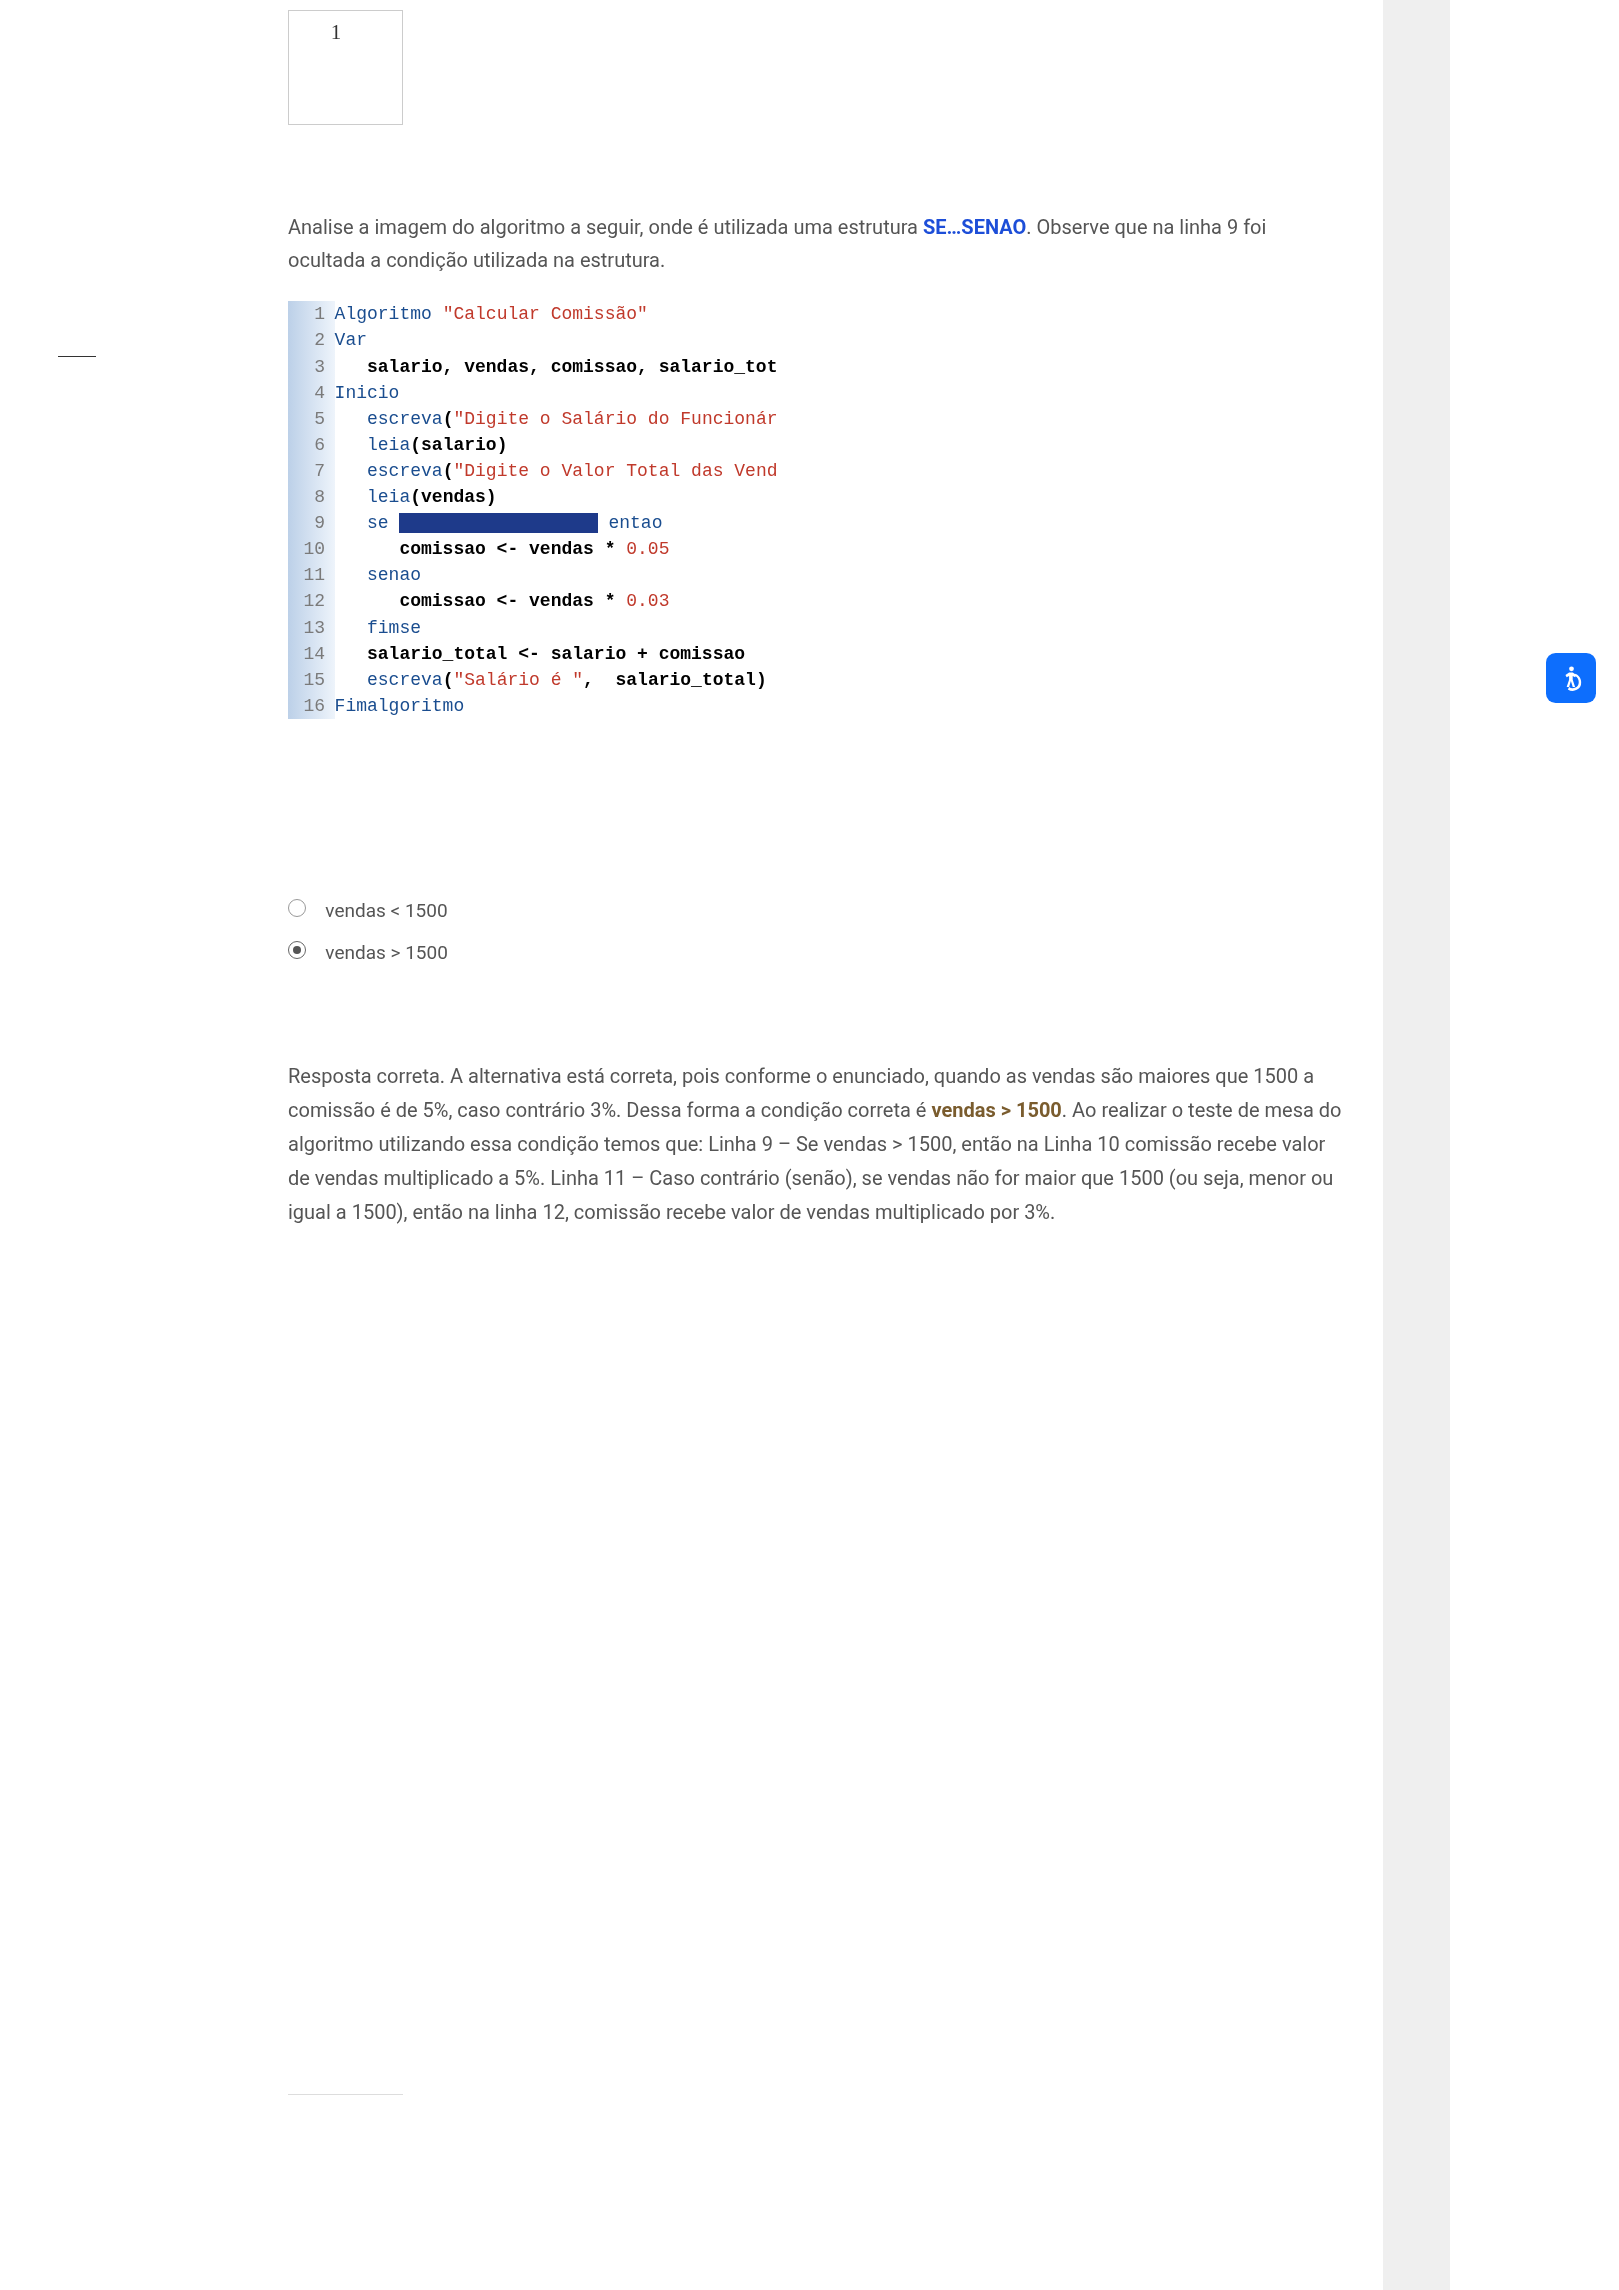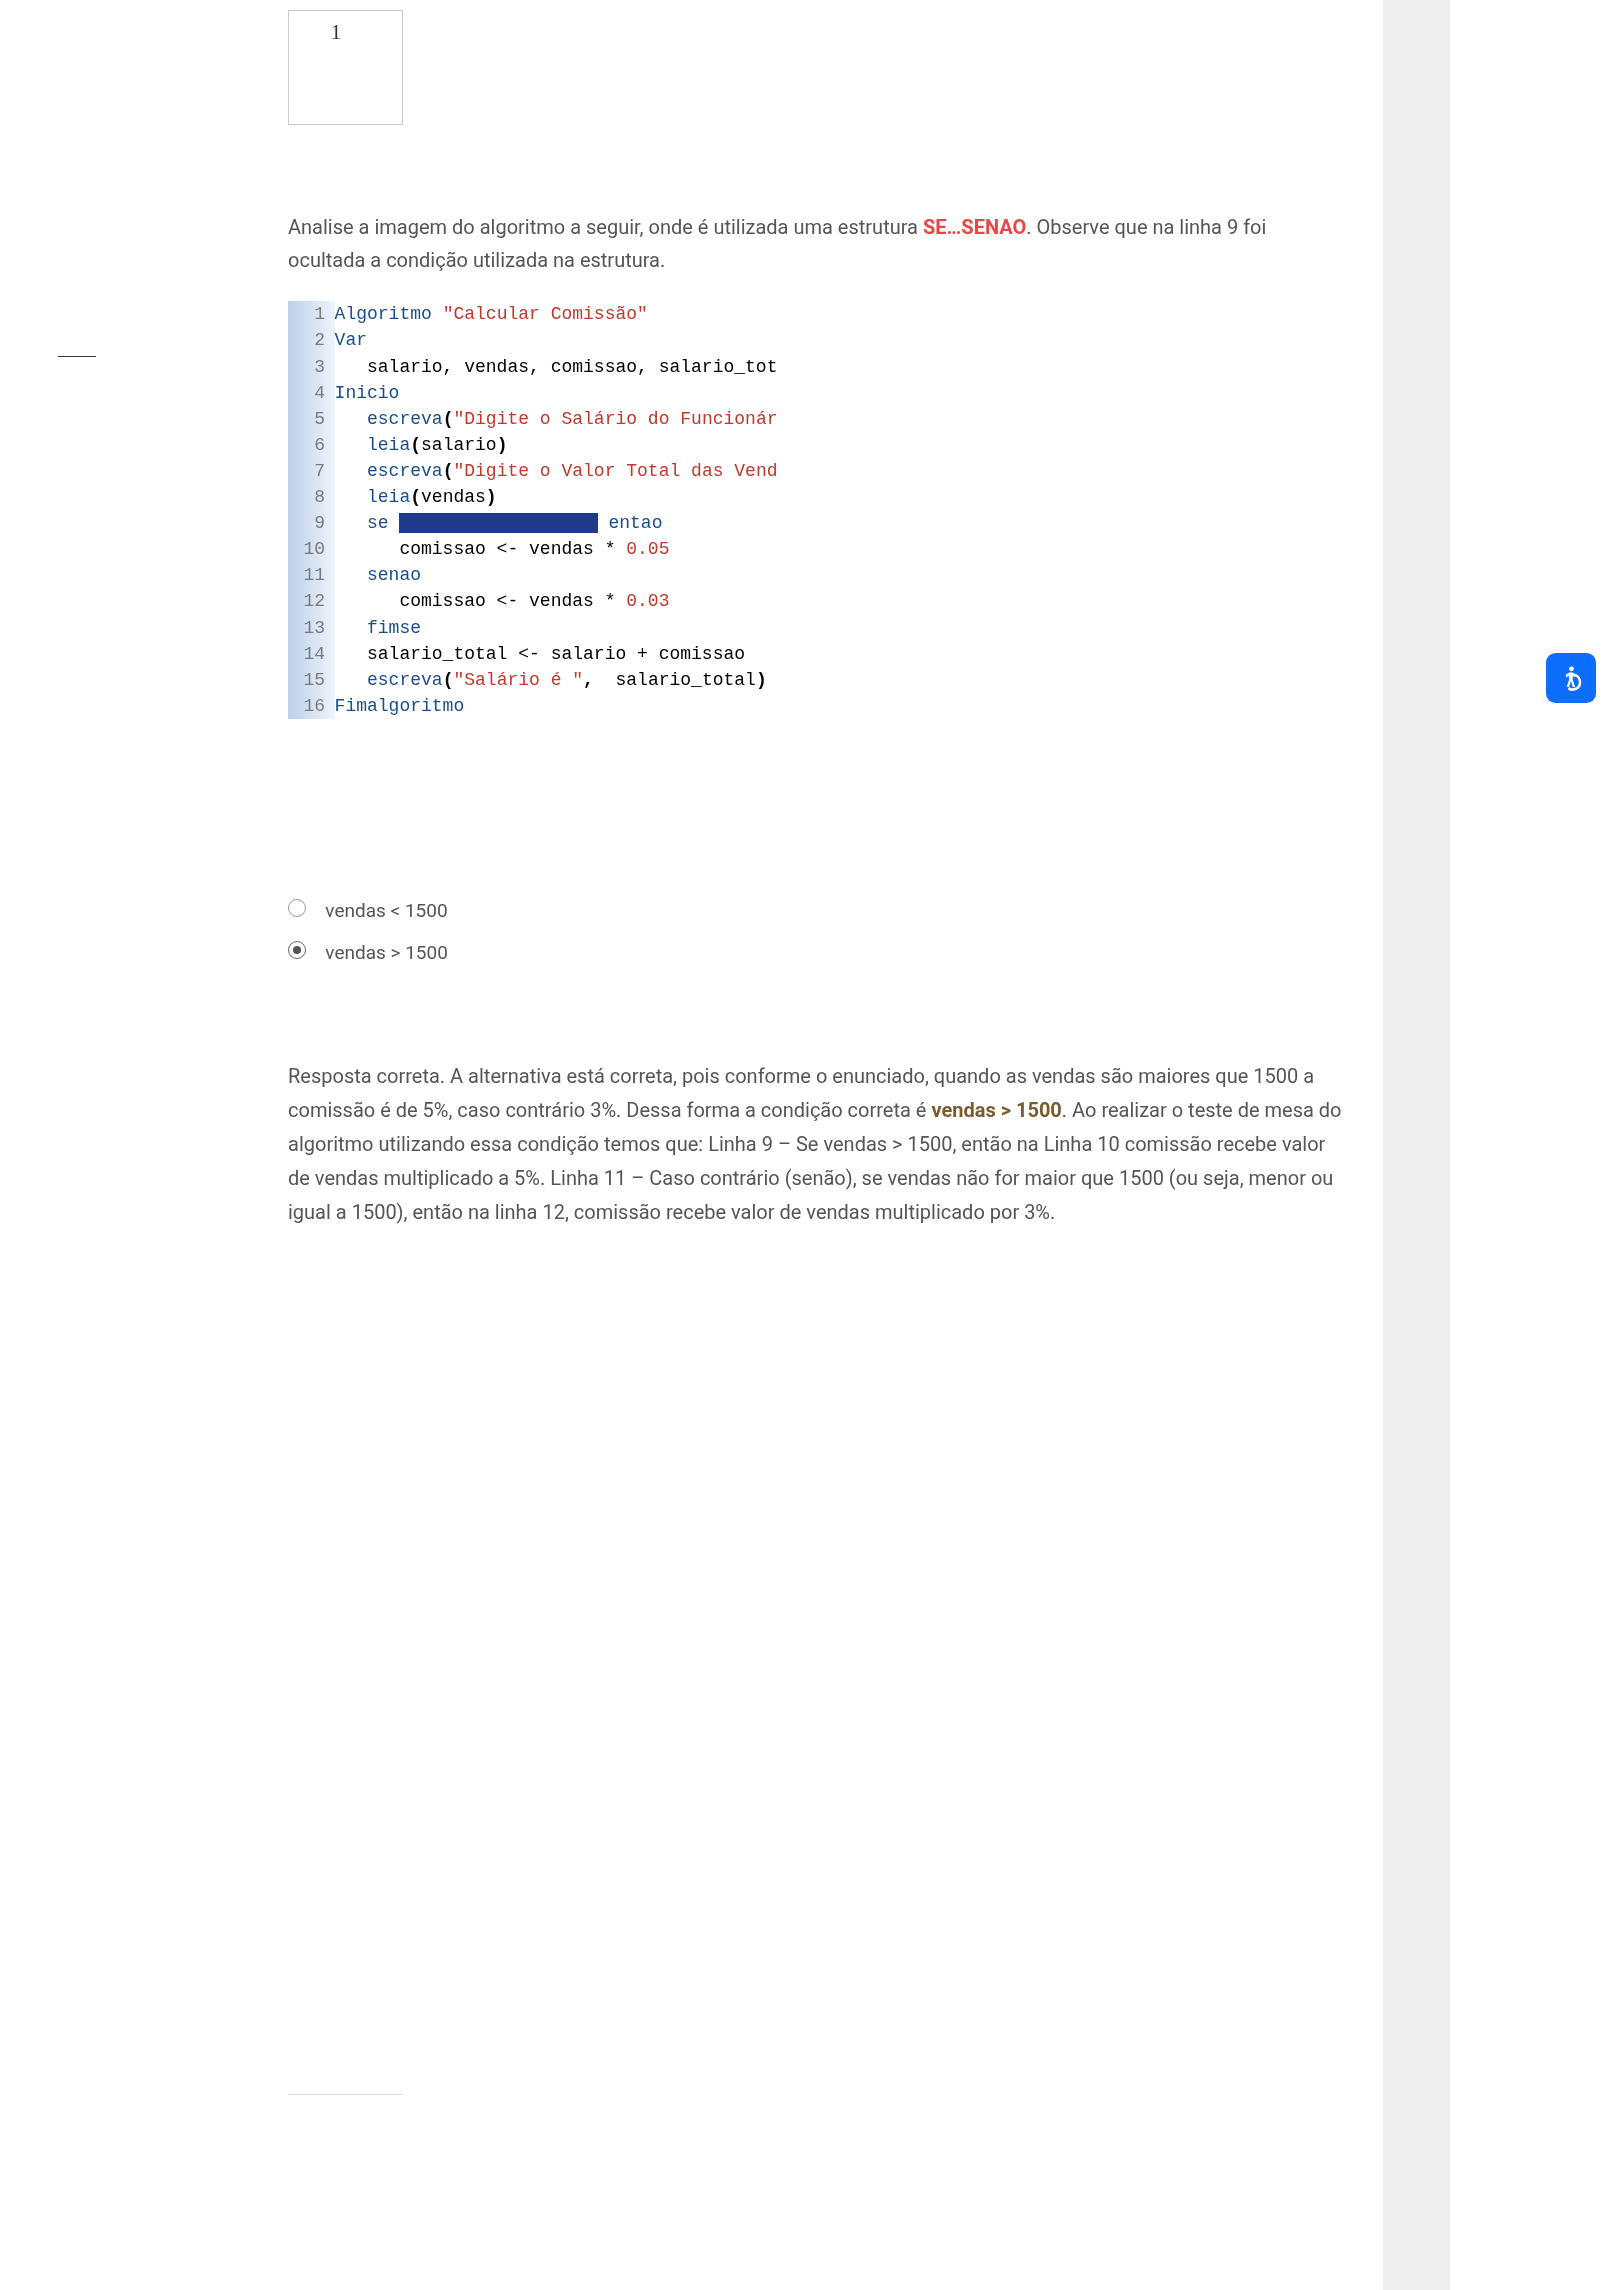--- a/index.html
+++ b/index.html
@@ -2,29 +2,29 @@
 <html><head>
 <meta charset="utf-8">
 <style>
 body{margin:0;font-family:-apple-system,BlinkMacSystemFont,"Segoe UI",Roboto,sans-serif;background:#fff;color:#444;display:flex}
 .sidebar{width:192px;flex-shrink:0;padding:29px 0 0 58px}
 .menu-active{border-bottom:1.9px solid #333;width:38px;margin-top:327px}
 .main{flex:1;padding:0 38px;max-width:1057px}
 .q-box{border:1px solid #ccc;width:115px;height:115px;display:flex;justify-content:center;padding:9.6px 19px 0 0;margin:9.6px 0 86px 0;box-sizing:border-box}
 .q-num{font-family:Georgia,serif;font-size:21px;color:#333}
 .intro{font-size:20px;line-height:1.65;color:#555;margin-bottom:19px}
-.strong-kw{font-weight:700;color:#ef4444}
+.strong-kw{font-weight:700;color:#1d4ed8}
 .code-area{background:#fff;padding:5.8px 0 134px 0;font-family:"Courier New",monospace;font-size:18px;line-height:1.45;white-space:pre;overflow:hidden;border-radius:1.9px;margin-bottom:25px}
 .cl{display:flex}
 .ln{width:37px;text-align:right;padding-right:9.6px;color:#7a7a7a;background:linear-gradient(to right,#bcd0e8,#eef4fb);flex-shrink:0}
 .ct{flex:1}
 .u{color:#1a4d8f;}
 .s{color:#c0392b}
 .n{color:#c0392b}
-.b{font-weight:400;color:#000}
+.b{font-weight:700;color:#000}
 .p{font-weight:700;color:#000}
 .k{color:#1a4d8f}
 .hl{background:#1e3a8a;color:#1e3a8a;padding:0 1.9px}
 .opts{margin:46px 0 0 0}
 .opt{display:flex;align-items:flex-start;gap:19px;margin-bottom:19px;font-size:19px;color:#555;cursor:pointer}
 .radio{width:16.3px;height:16.3px;border:1.4px solid #999;border-radius:50%;flex-shrink:0;display:flex;align-items:center;justify-content:center}
 .radio.sel{border-color:#666}
 .radio.sel::after{content:"";width:8.6px;height:8.6px;background:#555;border-radius:50%}
 .fb{margin-top:95px;font-size:20px;line-height:1.7;color:#555}
 .fb-ans{font-weight:700;color:#7a5c2e}

